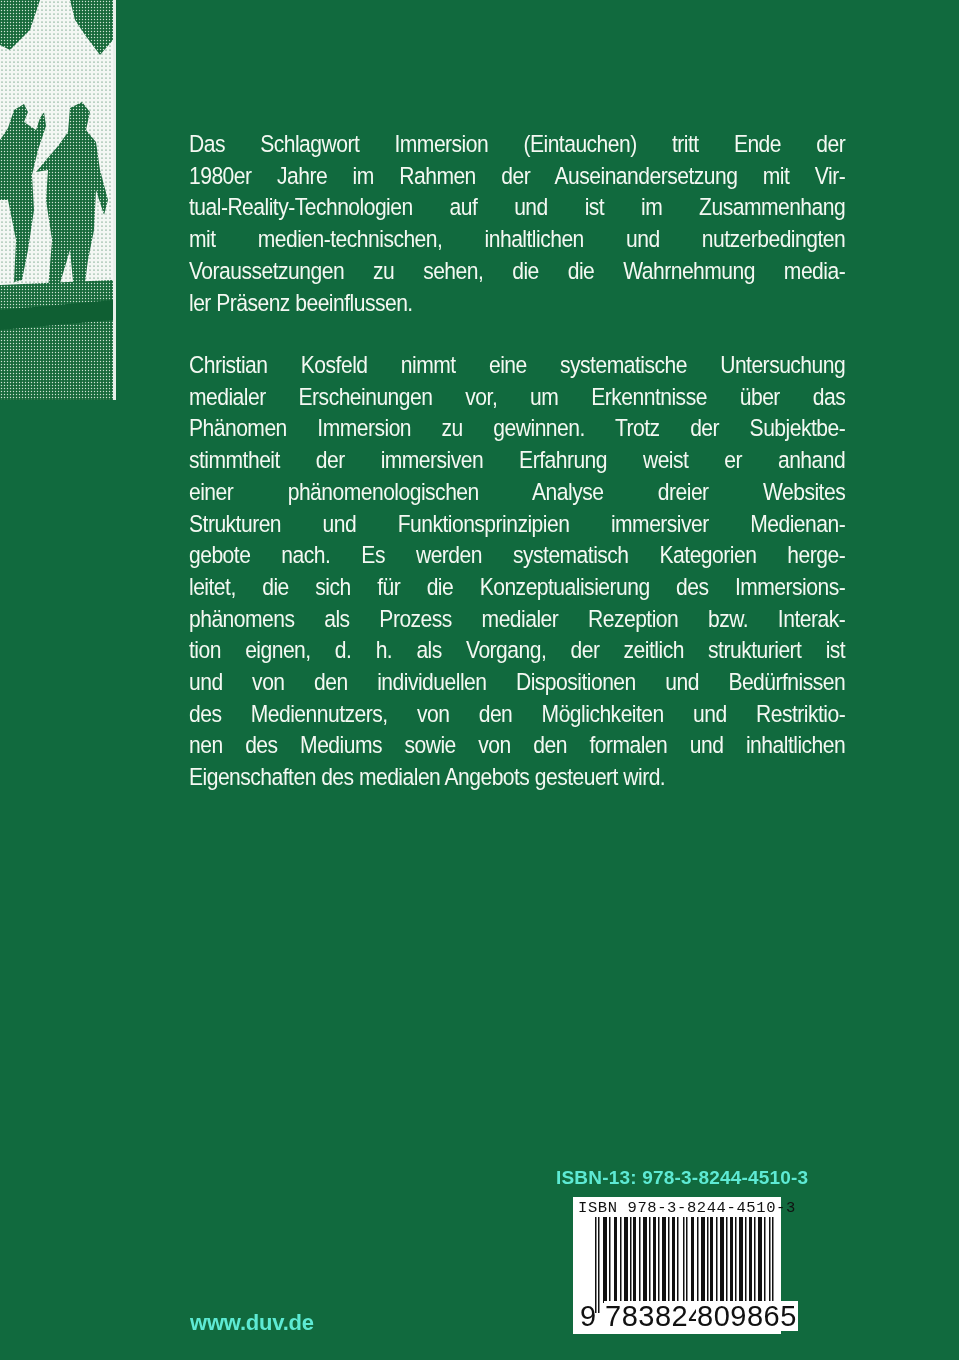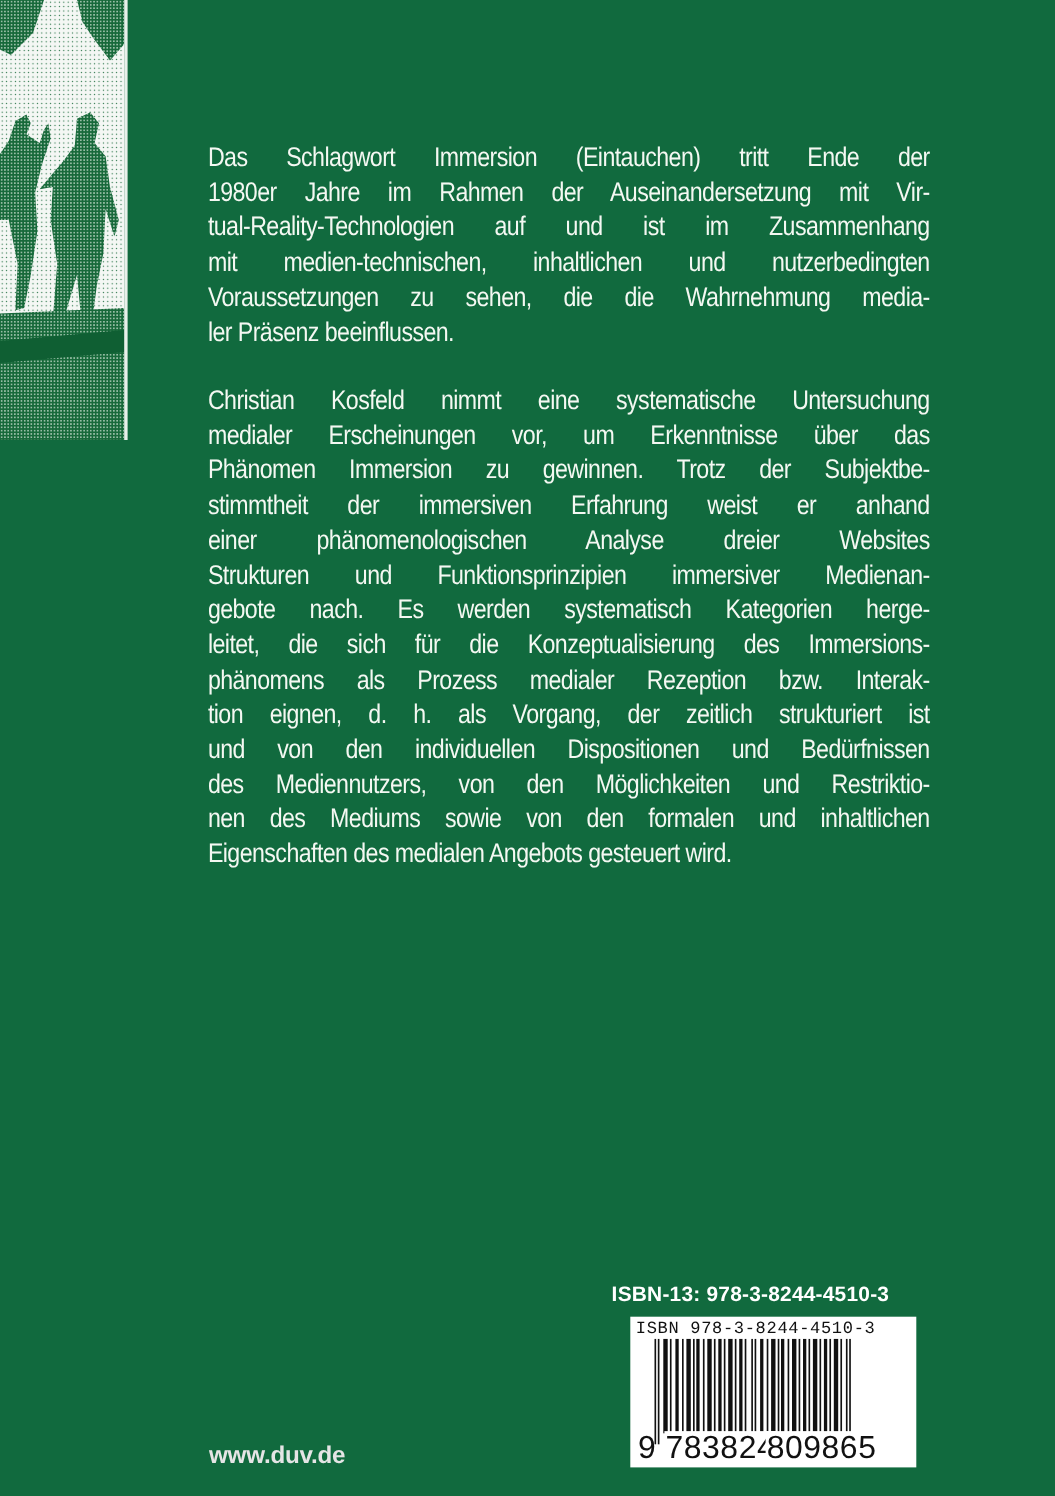--- a/index.html
+++ b/index.html
@@ -28,42 +28,42 @@
       transform: scaleX(0.86);
       transform-origin: left top;
       width: 763px;
     }
     .blurb .line { display: block; text-align: justify; text-align-last: justify; white-space: nowrap; }
     .blurb .line.last { text-align-last: left; }
     .para-1 { top: 128px; }
     .para-2 { top: 349px; }
     .isbn-label {
       position: absolute; left: 556px; top: 1167px;
-      color: #ffffff; font-weight: bold; font-size: 19px; letter-spacing: 0.2px;
+      color: #5eead4; font-weight: bold; font-size: 19px; letter-spacing: 0.2px;
     }
     .barcode-box {
-      position: absolute; left: 573px; top: 1197px; width: 260px; height: 137px;
+      position: absolute; left: 573px; top: 1197px; width: 208px; height: 137px;
       background: #ffffff;
     }
     .barcode-top {
       position: absolute; left: 5px; top: 2px; width: 225px;
       font-family: "Liberation Mono", monospace; font-size: 15.5px; color: #111;
       letter-spacing: 0.6px; white-space: nowrap;
     }
     .barcode-bars { position: absolute; left: 0; top: 20px; }
     .barcode-digits {
       position: absolute; top: 104px; font-family: "Liberation Sans", sans-serif;
       font-size: 29px; color: #111; line-height: 30px; background: #fff;
     }
     .d-first { left: 7px; background: transparent; }
     .d-left { left: 31px; letter-spacing: 0.5px; padding: 0 1px; }
     .d-right { left: 123px; letter-spacing: 0.5px; padding: 0 1px; }
     .website {
       position: absolute; left: 190px; top: 1310px;
-      color: #e5e5e5; font-weight: bold; font-size: 22px; letter-spacing: -0.2px;
+      color: #5eead4; font-weight: bold; font-size: 22px; letter-spacing: -0.2px;
     }
   </style>
 </head>
 <body>
 
 <div class="photo-strip">
   <svg width="113" height="400" viewBox="0 0 113 400">
     <defs>
       <pattern id="dots" width="3" height="3" patternUnits="userSpaceOnUse">
         <rect width="3" height="3" fill="#17693a"></rect>

